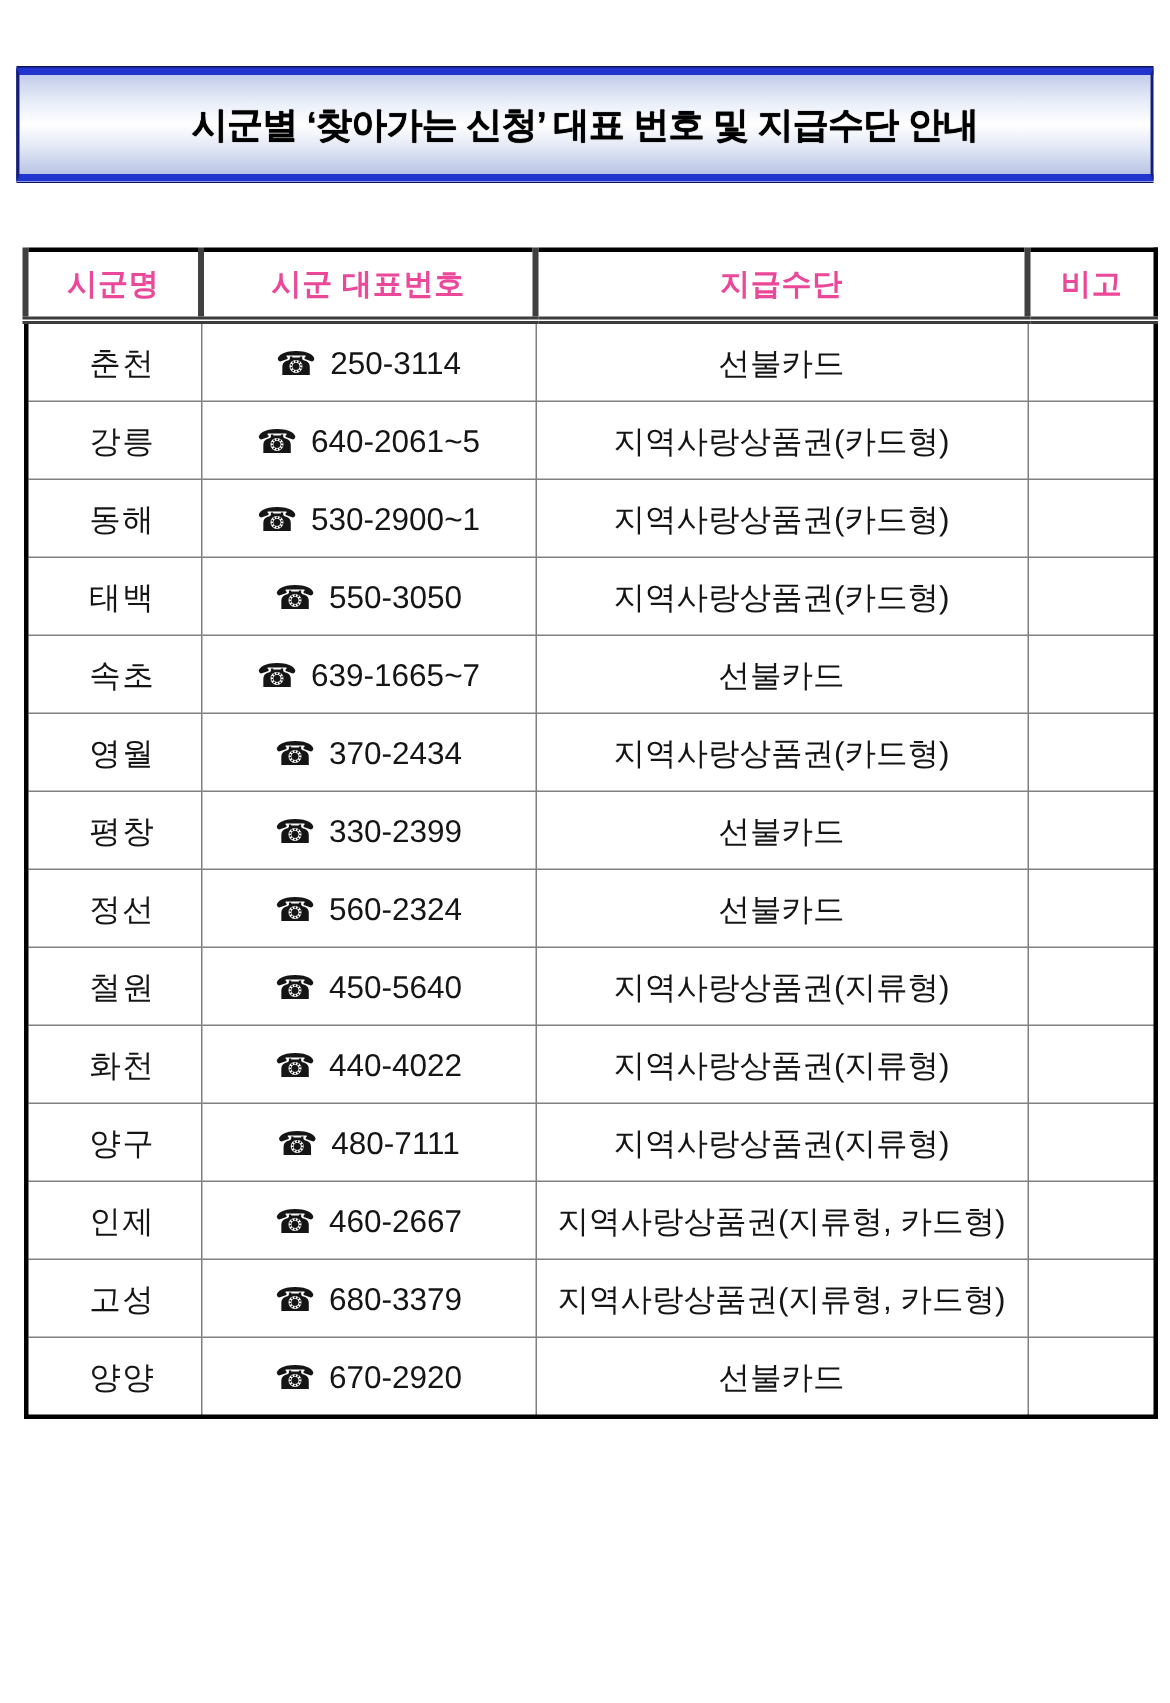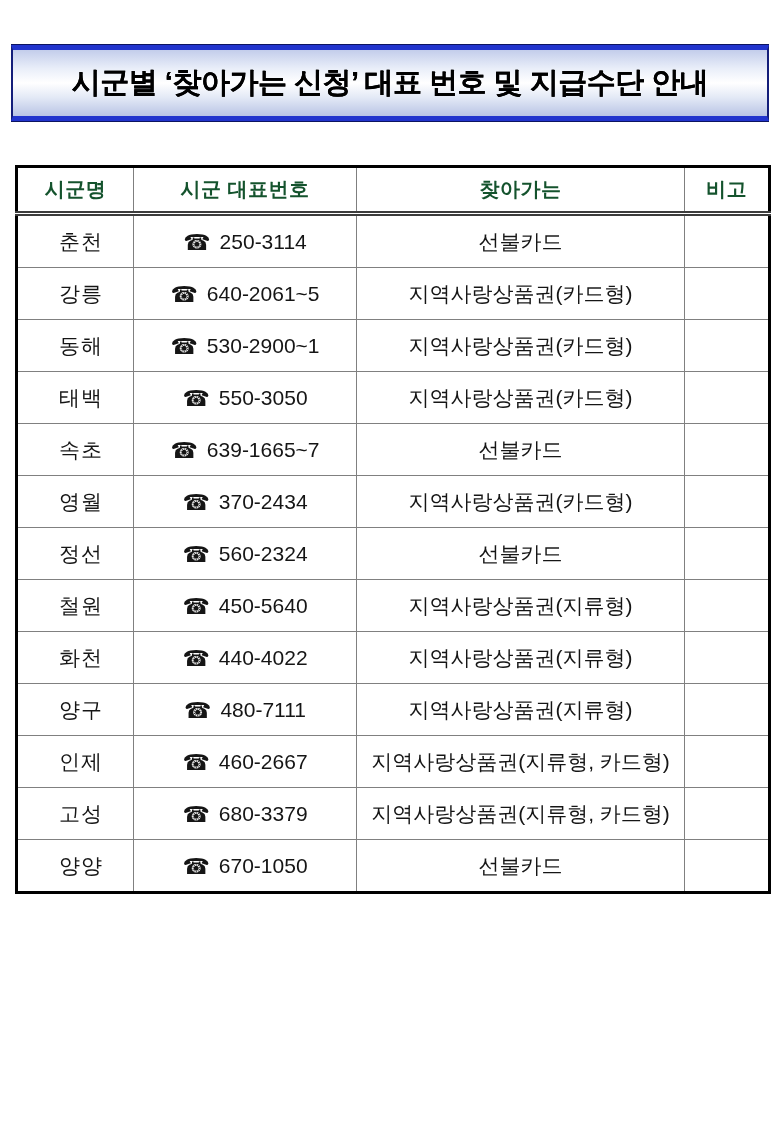--- a/index.html
+++ b/index.html
@@ -29,21 +29,21 @@
       #c3cdeb 0%,
       #e9eef9 28%,
       #ffffff 50%,
       #e3e9f6 72%,
       #b9c4e5 100%);
     display: flex;
     align-items: center;
     justify-content: center;
   }
   .title-banner .title-text {
-    font-size: 29px;
+    font-size: 24px;
     font-weight: 900;
     letter-spacing: -0.5px;
     color: #000000;
     white-space: nowrap;
     text-shadow: 0 0 0.6px #000;
   }
 
   
   table.info-table {
     margin: 44px 0 0 15px;
@@ -54,24 +54,24 @@
   }
   col.c-city   { width: 117px; }
   col.c-phone  { width: 223px; }
   col.c-method { width: 328px; }
   col.c-note   { width: 85px; }
 
   .info-table th {
     height: 41px;
     font-size: 20px;
     font-weight: 800;
-    color: #14532d;
+    color: #ec4899;
     text-align: center;
     vertical-align: middle;
-    border-left: 1px solid #404040;
+    border-left: 4px solid #404040;
     border-right: 1px solid #7f7f7f;
     border-bottom: 5px double #3c3c3c;
     background: #ffffff;
     letter-spacing: 0.5px;
   }
   .info-table td {
     height: 49px;
     font-size: 21px;
     color: #151515;
     text-align: center;
@@ -100,21 +100,21 @@
   <colgroup>
     <col class="c-city">
     <col class="c-phone">
     <col class="c-method">
     <col class="c-note">
   </colgroup>
   <thead>
     <tr>
       <th>시군명</th>
       <th>시군 대표번호</th>
-      <th>찾아가는</th>
+      <th>지급수단</th>
       <th>비고</th>
     </tr>
   </thead>
   <tbody id="table-body">
       <tr>
         <td class="city-cell">춘천</td>
         <td class="phone-cell"><span class="phone-icon">☎</span><span>250-3114</span></td>
         <td class="method-cell">선불카드</td>
         <td class="note-cell"></td>
       </tr>
@@ -142,20 +142,26 @@
         <td class="method-cell">선불카드</td>
         <td class="note-cell"></td>
       </tr>
       <tr>
         <td class="city-cell">영월</td>
         <td class="phone-cell"><span class="phone-icon">☎</span><span>370-2434</span></td>
         <td class="method-cell">지역사랑상품권(카드형)</td>
         <td class="note-cell"></td>
       </tr>
       <tr>
+        <td class="city-cell">평창</td>
+        <td class="phone-cell"><span class="phone-icon">☎</span><span>330-2399</span></td>
+        <td class="method-cell">선불카드</td>
+        <td class="note-cell"></td>
+      </tr>
+      <tr>
         <td class="city-cell">정선</td>
         <td class="phone-cell"><span class="phone-icon">☎</span><span>560-2324</span></td>
         <td class="method-cell">선불카드</td>
         <td class="note-cell"></td>
       </tr>
       <tr>
         <td class="city-cell">철원</td>
         <td class="phone-cell"><span class="phone-icon">☎</span><span>450-5640</span></td>
         <td class="method-cell">지역사랑상품권(지류형)</td>
         <td class="note-cell"></td>
@@ -179,18 +185,18 @@
         <td class="note-cell"></td>
       </tr>
       <tr>
         <td class="city-cell">고성</td>
         <td class="phone-cell"><span class="phone-icon">☎</span><span>680-3379</span></td>
         <td class="method-cell">지역사랑상품권(지류형, 카드형)</td>
         <td class="note-cell"></td>
       </tr>
       <tr>
         <td class="city-cell">양양</td>
-        <td class="phone-cell"><span class="phone-icon">☎</span><span>670-1050</span></td>
+        <td class="phone-cell"><span class="phone-icon">☎</span><span>670-2920</span></td>
         <td class="method-cell">선불카드</td>
         <td class="note-cell"></td>
       </tr>
     </tbody>
 </table>
 
 </body></html>

